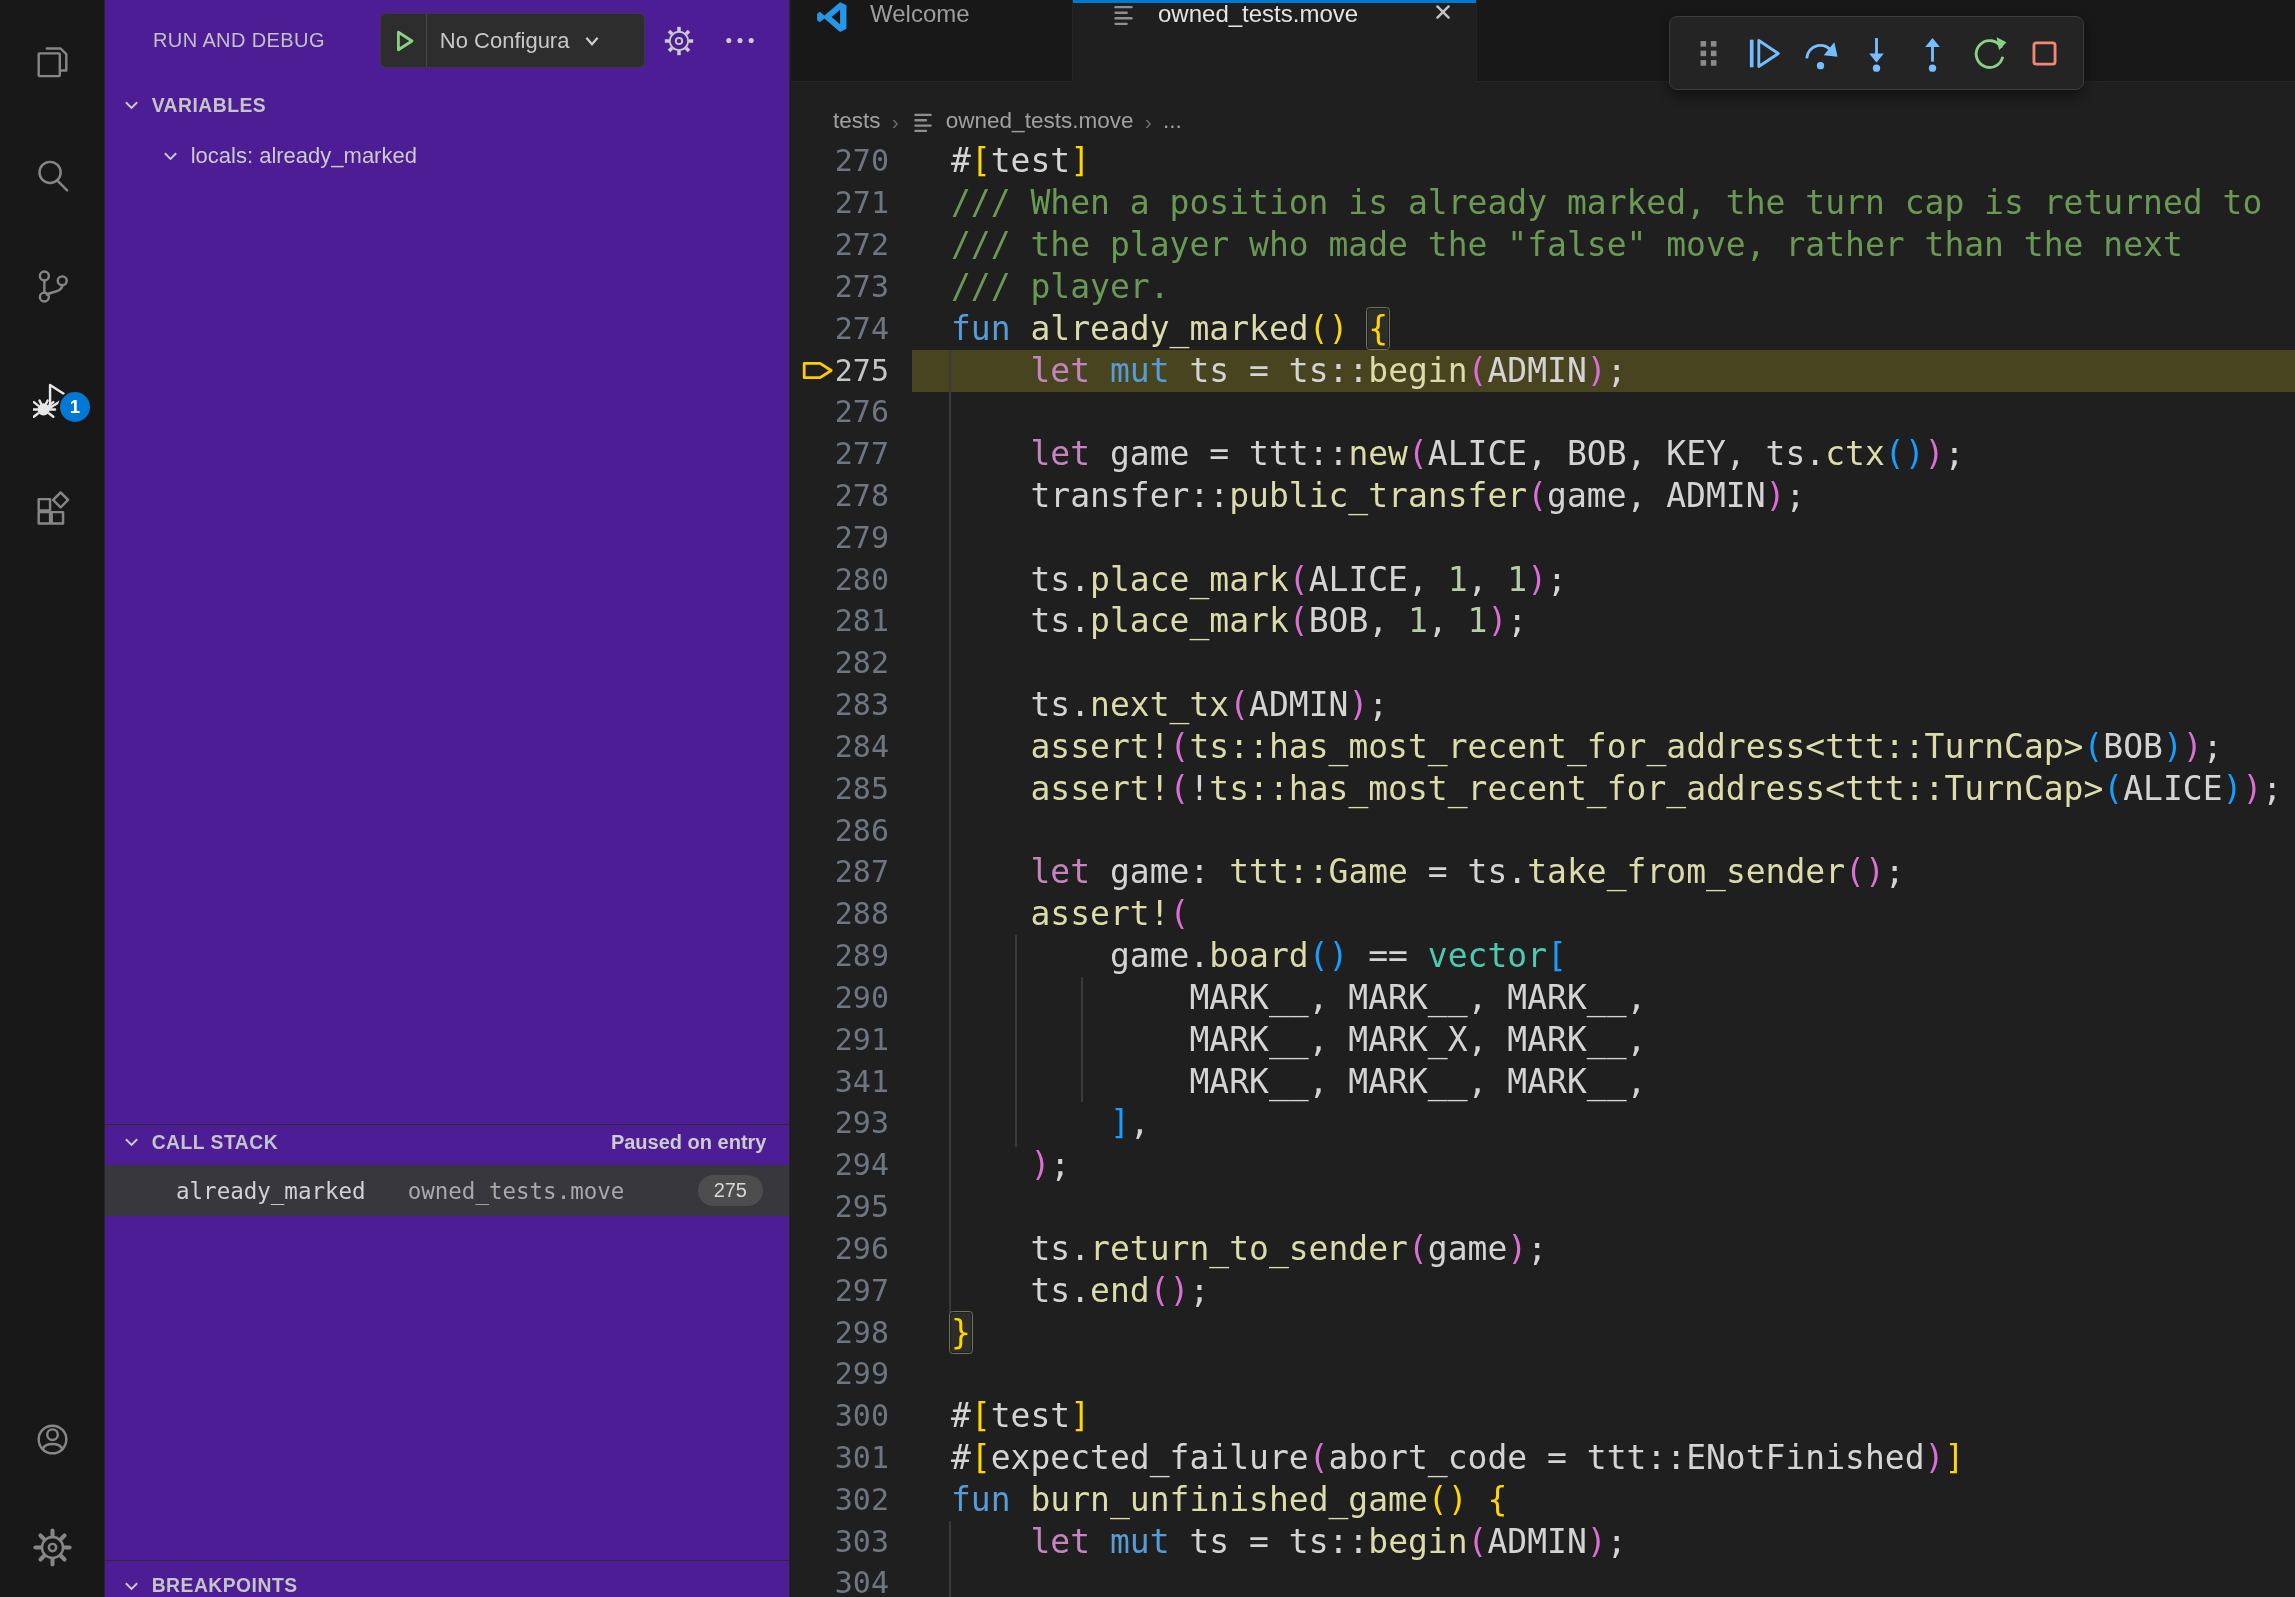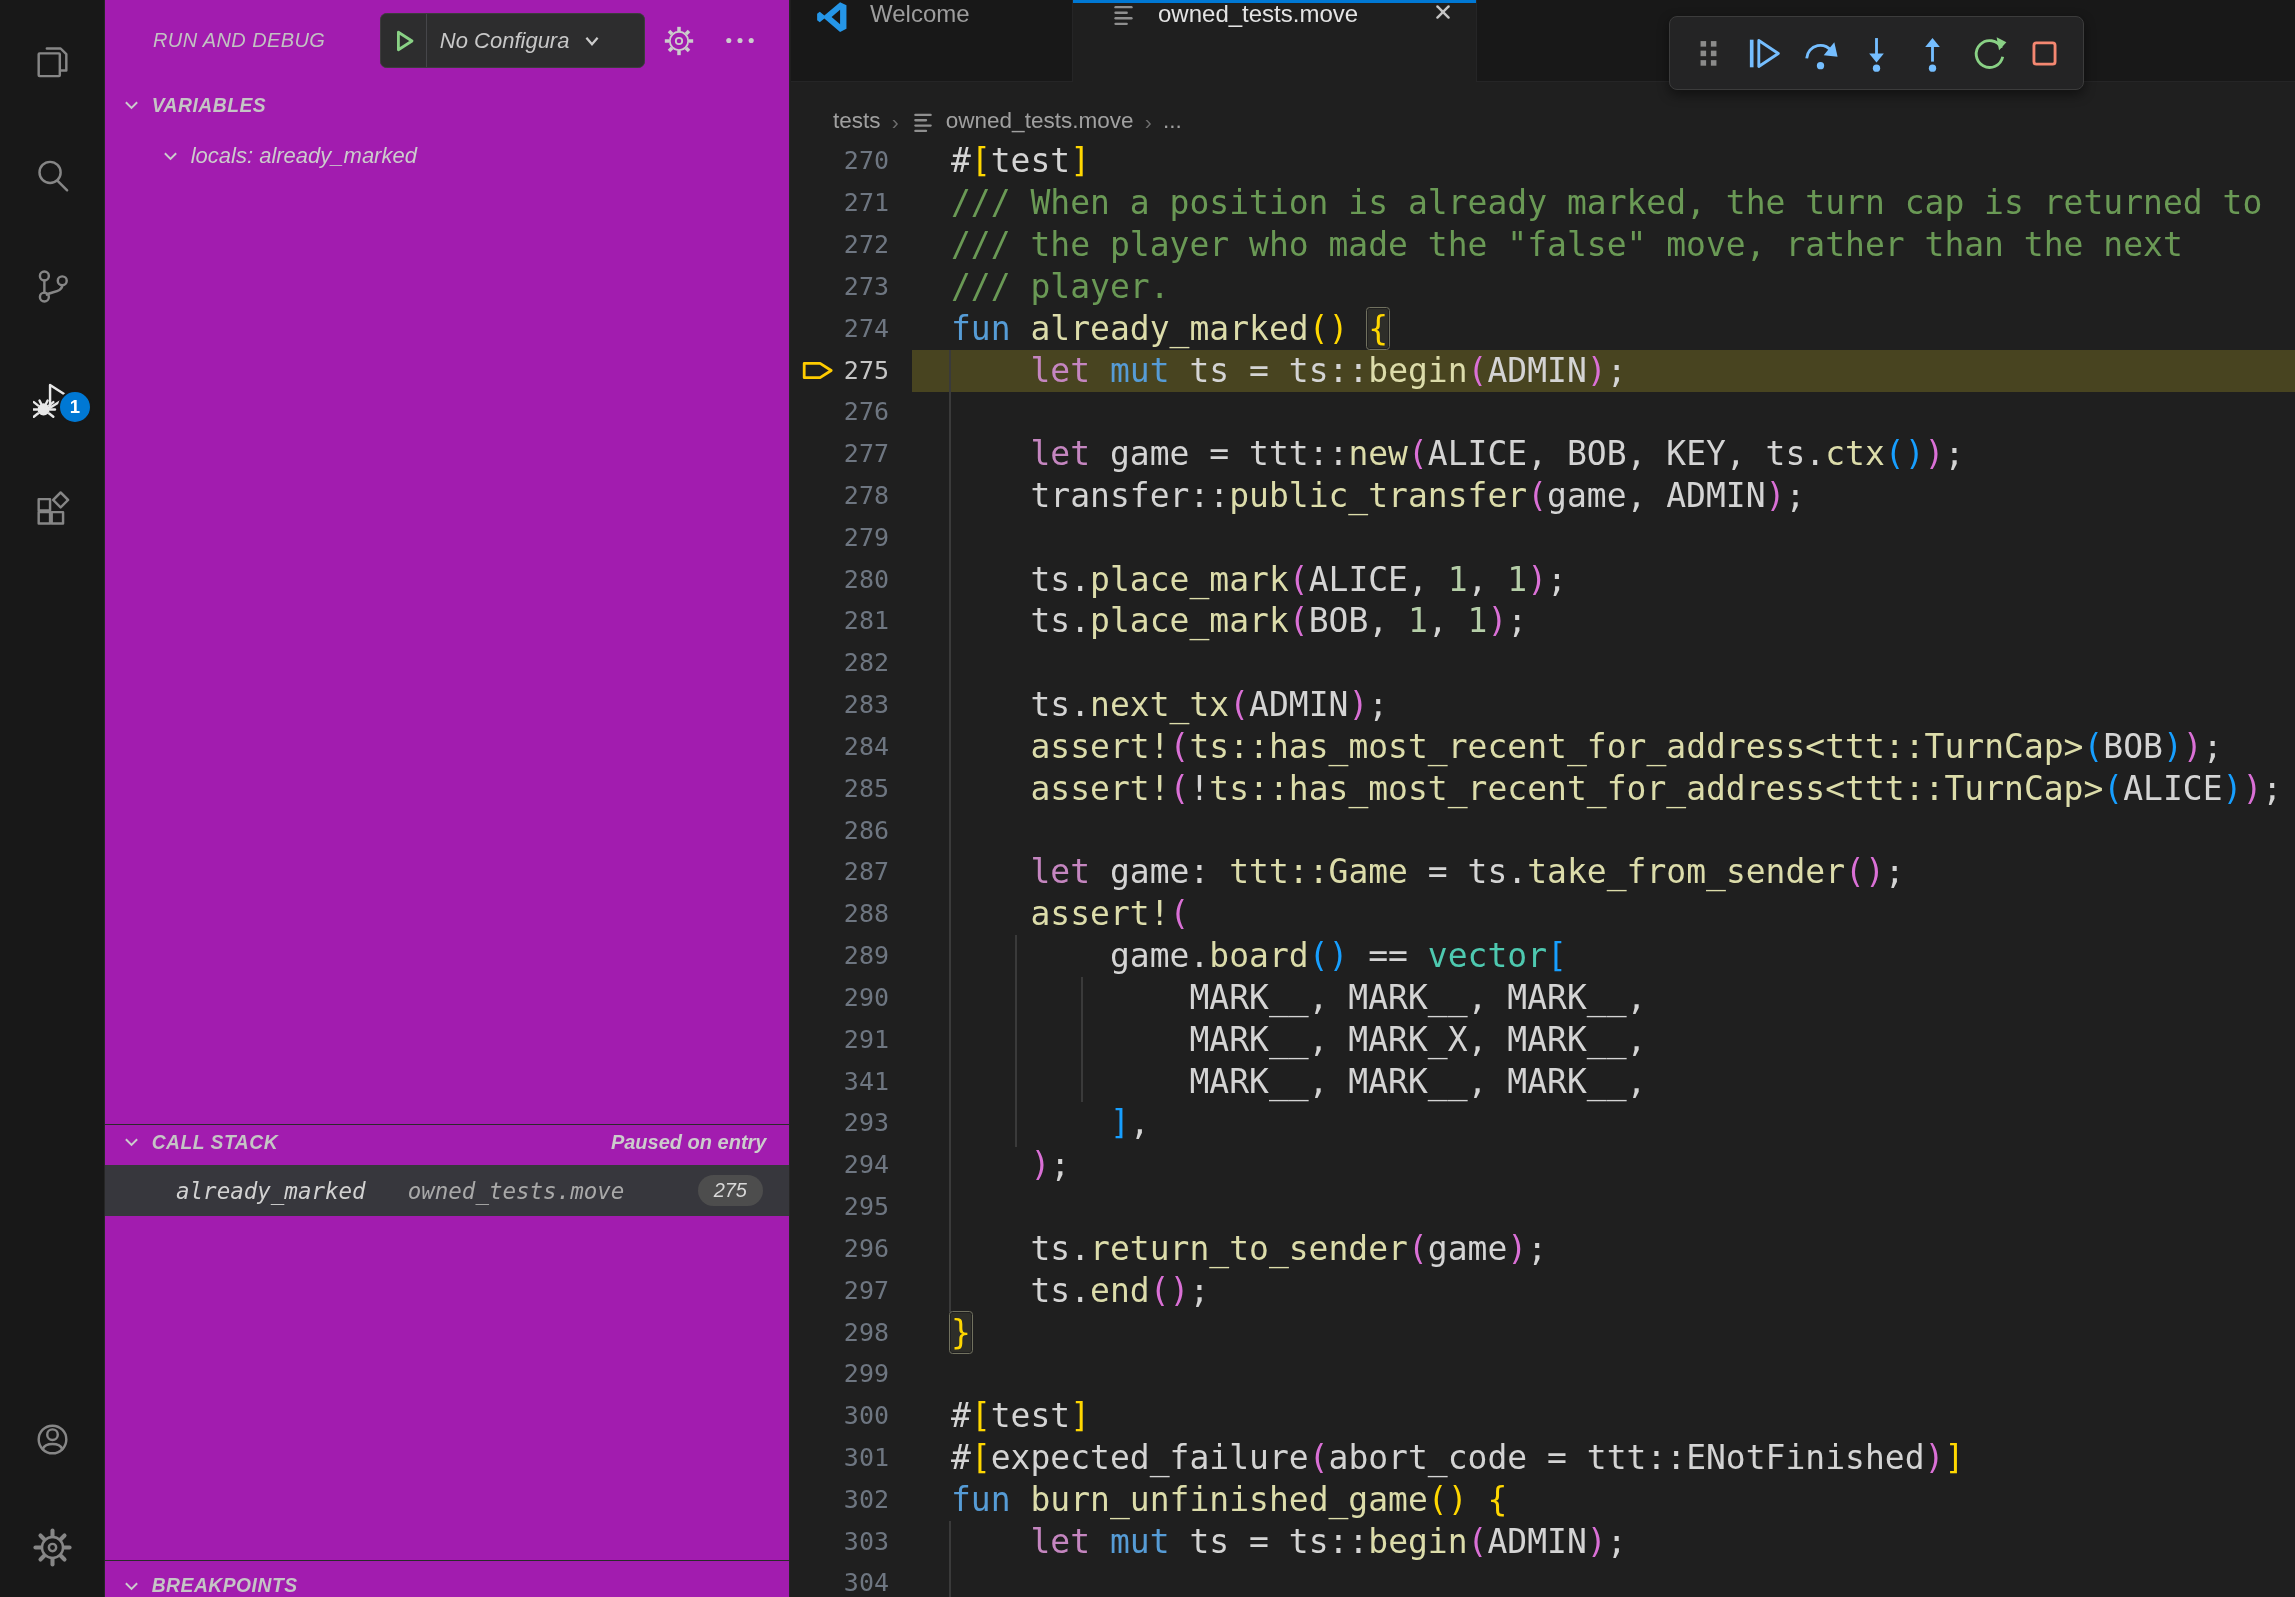--- a/index.html
+++ b/index.html
@@ -14,21 +14,21 @@
              display:flex; align-items:center; justify-content:center; }
   .ab-item svg { stroke:#868686; fill:none; stroke-width:3; stroke-linecap:round; stroke-linejoin:round; }
   .ab-item.active svg { stroke:#e7e7e7; }
   .ab-badge { position:absolute; left:58px; top:34px; min-width:34px; height:34px;
               background:#0078d4; border:2.4px solid #181818; border-radius:50%;
               color:#fff; font-size:18.5px; font-weight:700; display:flex;
               align-items:center; justify-content:center; }
 
   
   .sidebar { position:absolute; left:105px; top:0; width:685px; height:100%;
-             background:#a21caf; border-right:0.8px solid #262626; color:#cccccc;font-style:italic; }
+             background:#4c1d95; border-right:0.8px solid #262626; color:#cccccc; }
   .sb-title { position:absolute; left:48px; top:29px; font-size:20px; font-weight:500;
               letter-spacing:0.4px; color:#c2c2c2; }
   .cfg { position:absolute; left:275px; top:13px; width:265px; height:55px;
          background:#2d2d2e; border:0.8px solid #3c3c3c; border-radius:6.4px;
          display:flex; align-items:center; overflow:hidden; }
   .cfg-play { display:flex; align-items:center; justify-content:center; width:45px; flex:0 0 auto; }
   .cfg-div { width:0.8px; height:55px; background:#46464a; flex:0 0 auto; }
   .cfg-label { font-size:22px; color:#c8c8c8; padding-left:13px; width:158px;
                white-space:nowrap; overflow:hidden; flex:0 0 auto; }
   .cfg-chevron { flex:0 0 auto; margin-left:-4.8px; display:flex; }
@@ -74,21 +74,21 @@
   .debug-toolbar { position:absolute; left:878px; top:16px; width:415px; height:74px;
                    background:#242425; border:0.8px solid #3c3c3c; border-radius:8px;
                    box-shadow:0 4.8px 11.3px rgba(0,0,0,.45);
                    display:flex; align-items:center; justify-content:space-between; padding:0 16px; z-index:5; }
   .dt-btn { width:45px; height:45px; display:flex; align-items:center; justify-content:center; }
 
   
   .codearea { position:absolute; left:0; top:134px; width:100%; height:1463px; overflow:hidden;
               font-family:"DejaVu Sans Mono", monospace; }
   .code-row { position:absolute; left:0; width:100%; height:42px; line-height:42px; }
-  .ln { position:absolute; left:0; width:98px; text-align:right; font-size:25px; color:#6e7681; }
+  .ln { position:absolute; left:0; width:98px; text-align:right; font-size:30px; color:#6e7681; }
   .ln.cur { color:#c6c6c6; }
   .code-text { position:absolute; left:160px; white-space:pre; font-size:33px; }
   .hl { position:absolute; left:121px; right:0; height:42px; background:#484420; }
   .guide { position:absolute; width:1.6px; background:#3a3a3a; }
   .exec-arrow { position:absolute; left:9.7px; width:35px; height:27px; z-index:3; }
 
   .c-w{color:#d4d4d4} .c-kw{color:#569cd6} .c-ctrl{color:#c586c0} .c-fn{color:#dcdcaa}
   .c-type{color:#4ec9b0} .c-num{color:#b5cea8} .c-com{color:#6a9955}
   .c-b1{color:#ffd700} .c-b2{color:#da70d6} .c-b3{color:#179fff}
   .bm { outline:1.6px solid #71715f; outline-offset:1.6px; background:rgba(115,115,90,.18); border-radius:1.6px; }

